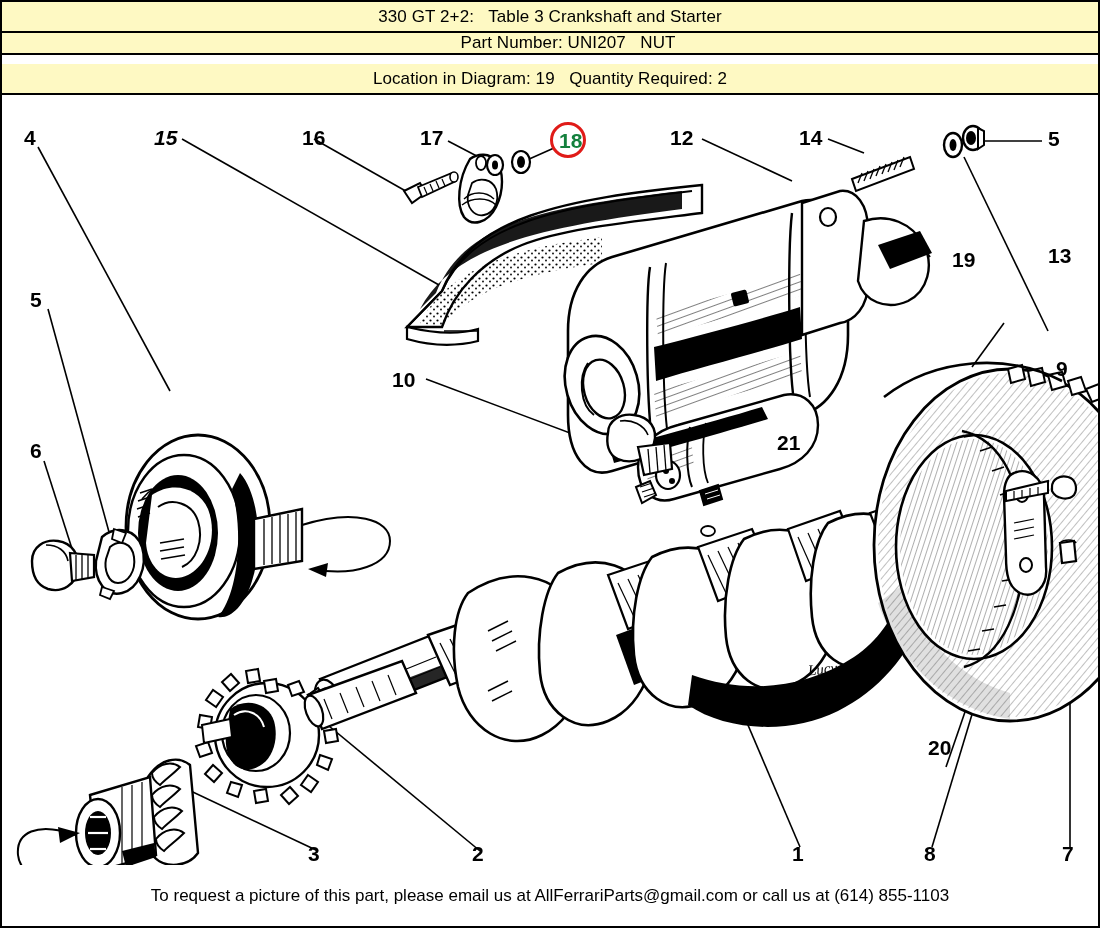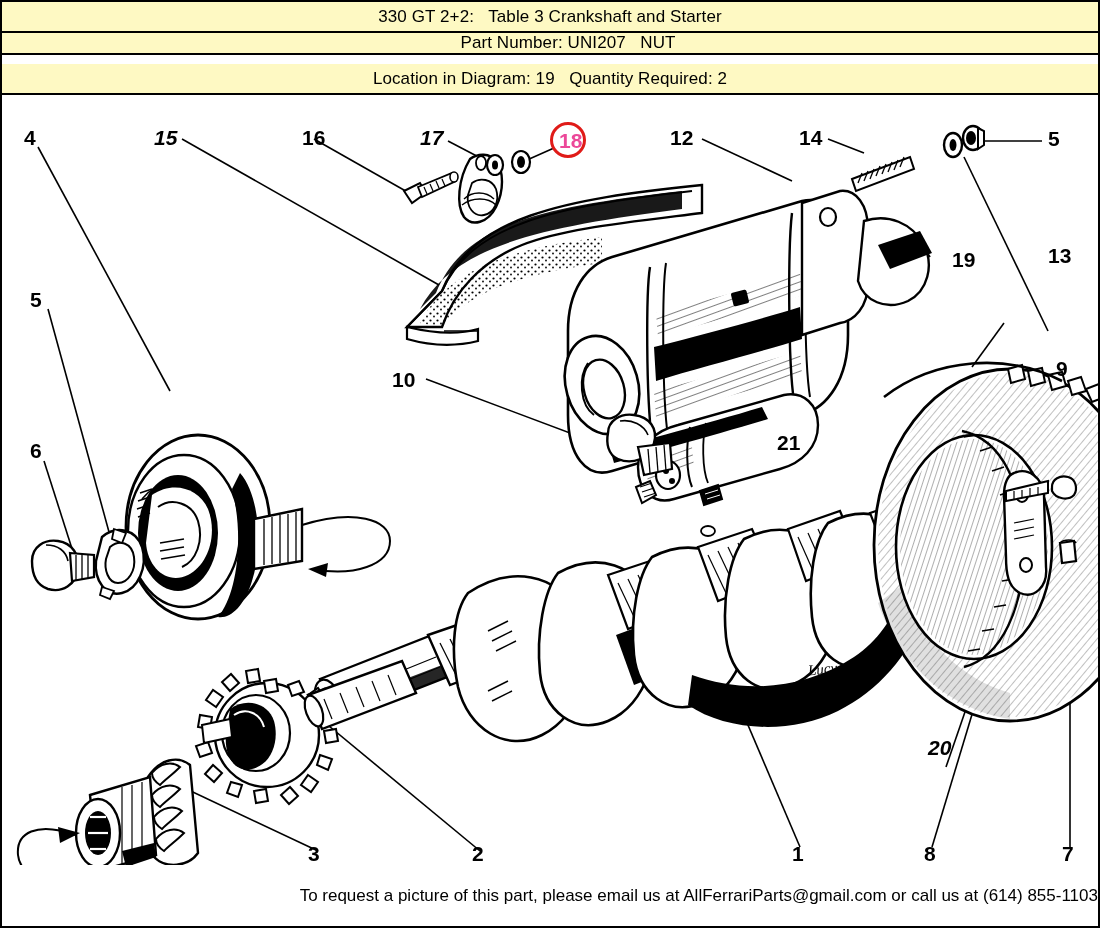--- a/index.html
+++ b/index.html
@@ -36,37 +36,37 @@
     overflow:hidden;background:#fff;
   }
   .diagram svg{display:block;width:1096px;height:770px;}
   
   .footer-sep{
     position:absolute;left:0;right:0;top:863px;height:0;
     border-top:2px solid #000;
   }
   .footer{
     position:absolute;left:0;right:0;top:863px;height:61px;
-    display:flex;align-items:center;justify-content:flex-end;
+    display:flex;align-items:center;justify-content:center;
     background:#fff;
   }
   .footer-text{
     font-size:17px;color:#000;white-space:pre;
     font-family:"Liberation Sans", sans-serif;
   }
   
   .callout{
     position:absolute;
     font-family:"Liberation Sans", sans-serif;
     font-size:21px;font-weight:bold;color:#000;
     line-height:1;
     user-select:none;
   }
   .callout.hl{
-    color:#ec4899;
+    color:#15803d;
   }
   .hl-ring{
     position:absolute;
     border:3px solid #e01b18;
     border-radius:50%;
     box-sizing:border-box;
     background:transparent;
     pointer-events:none;
   }
   .signature{
@@ -544,38 +544,38 @@
         </g>
         <ellipse cx="312" cy="616" rx="8" ry="16" fill="#fff" stroke="#000" stroke-width="2.2" transform="rotate(-20 312 616)"></ellipse>
       </g>
     </svg>
 
     <div class="signature" style="left:806px;top:566px;">Lucy</div>
 
     <div class="callout" style="left:22px;top:32px;">4</div>
     <div class="callout" style="left:152px;top:32px;font-style:italic;">15</div>
     <div class="callout" style="left:300px;top:32px;">16</div>
-    <div class="callout" style="left:418px;top:32px;font-style:italic;">17</div>
+    <div class="callout" style="left:418px;top:32px;">17</div>
     <div class="callout hl" style="left:557px;top:35px;">18</div>
     <div class="hl-ring" style="left:548px;top:27px;width:36px;height:36px;"></div>
     <div class="callout" style="left:668px;top:32px;">12</div>
     <div class="callout" style="left:797px;top:32px;">14</div>
     <div class="callout" style="left:1046px;top:33px;">5</div>
     <div class="callout" style="left:1046px;top:150px;">13</div>
     <div class="callout" style="left:28px;top:194px;">5</div>
     <div class="callout" style="left:28px;top:345px;">6</div>
     <div class="callout" style="left:390px;top:274px;">10</div>
     <div class="callout" style="left:775px;top:337px;">21</div>
     <div class="callout" style="left:950px;top:154px;">19</div>
     <div class="callout" style="left:1054px;top:263px;">9</div>
     <div class="callout" style="left:306px;top:748px;">3</div>
     <div class="callout" style="left:470px;top:748px;">2</div>
     <div class="callout" style="left:790px;top:748px;">1</div>
     <div class="callout" style="left:922px;top:748px;">8</div>
-    <div class="callout" style="left:926px;top:642px;font-style:italic;">20</div>
+    <div class="callout" style="left:926px;top:642px;">20</div>
     <div class="callout" style="left:1060px;top:748px;">7</div>
   </div>
 
   <div class="footer-sep"></div>
   <div class="footer">
     <span class="footer-text">To request a picture of this part, please email us at AllFerrariParts@gmail.com or call us at (614) 855-1103</span>
   </div>
 
 </div>
 

